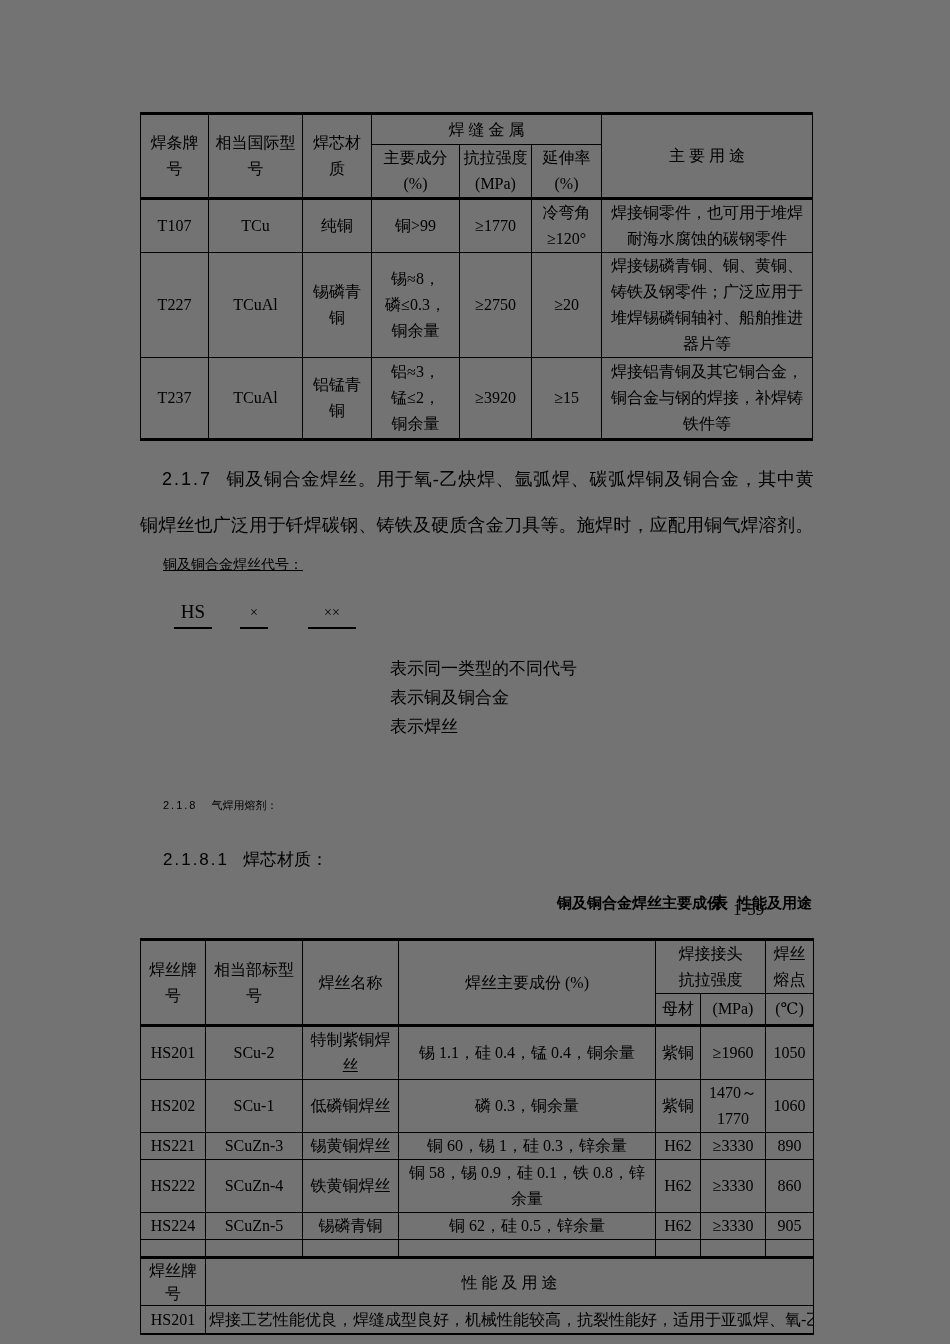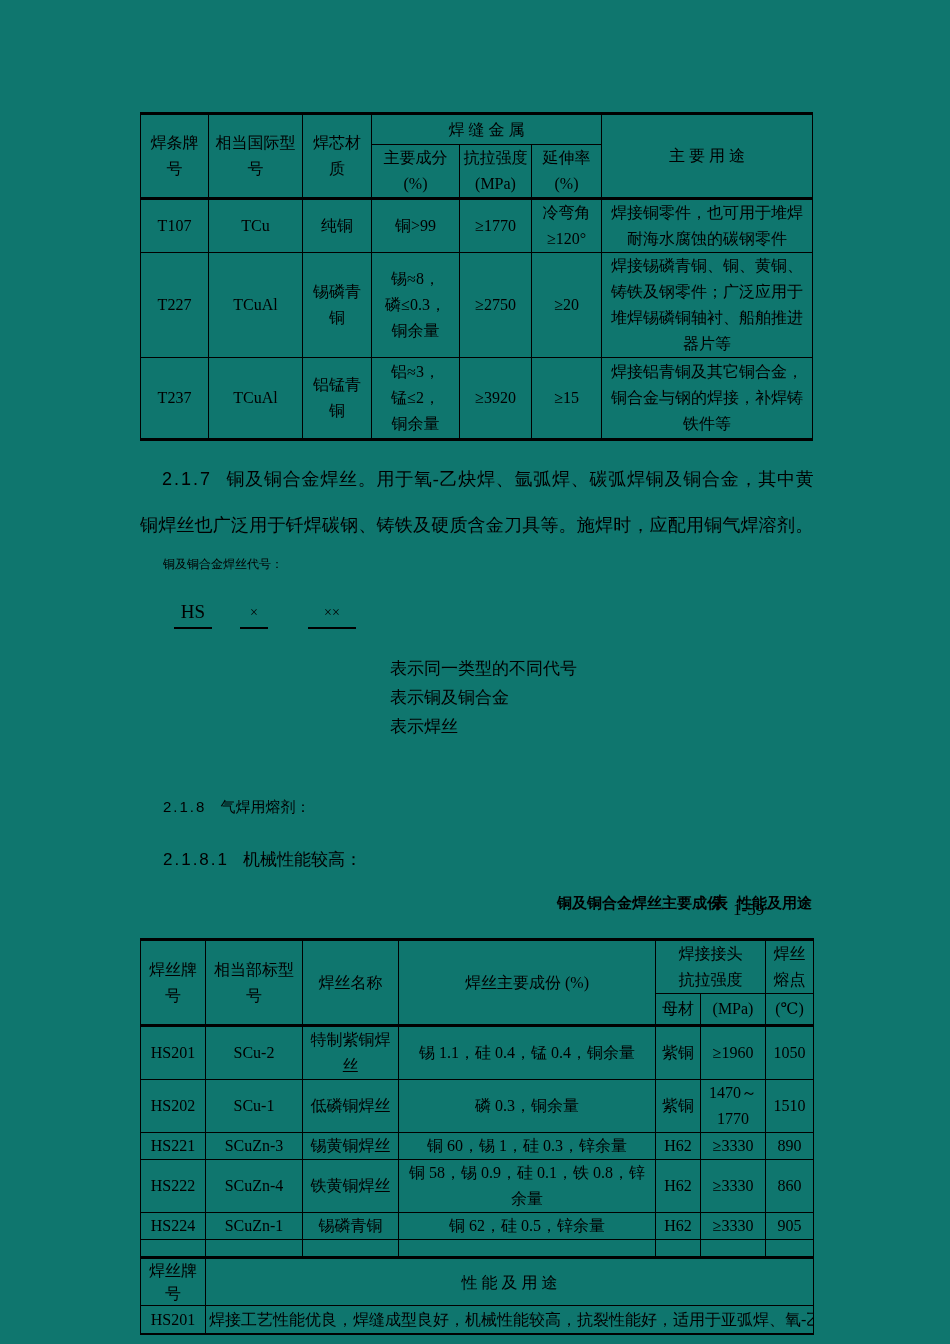--- a/index.html
+++ b/index.html
@@ -1,18 +1,18 @@
 <!DOCTYPE html>
 <html><head>
 <meta charset="utf-8">
 <style>
   html,body { margin:0; padding:0; background:#e8e8e8; }
   .page {
     position:relative; width:950px; height:1344px; margin:0 auto;
-    background:#0f766e; color:#000;
+    background:#737373; color:#000;
     font-family:"Liberation Serif","DejaVu Serif",serif;
     overflow:hidden;
   }
 
   
   table.doc { position:absolute; border-collapse:collapse; table-layout:fixed; }
   table.doc td {
     border:1px solid #000;
     font-size:16px; line-height:26px;
     text-align:center; vertical-align:middle;
@@ -34,32 +34,32 @@
   .abs { position:absolute; }
   .para {
     left:140px; top:456px; width:674px;
     font-size:18px; line-height:46px; letter-spacing:0.2px;
     text-align:justify; text-indent:22px;
   }
   .sec-num {
     font-family:"Liberation Sans","DejaVu Sans",sans-serif;
     letter-spacing:2px; margin-right:14px;
   }
-  .code-label { left:163px; top:556px; font-size:12px; }
+  .code-label { left:163px; top:556px; font-size:14px;text-decoration:underline; }
   .code-marks { left:140px; top:597px; width:300px; height:32px; }
   .mark {
     position:absolute; bottom:0; text-align:center;
     border-bottom:2px solid #000; height:28px; box-sizing:border-box;
   }
   .mark-hs { left:34px;  width:38px; font-size:19px; line-height:22px; }
   .mark-x  { left:100px; width:28px; font-size:14px; line-height:24px; }
   .mark-xx { left:168px; width:48px; font-size:14px; line-height:24px; }
   .notes { left:390px; top:654px; font-size:17px; line-height:29px; }
   .ref-line { left:163px; top:749px; font-size:18px; }
-  .h218  { left:163px; top:798px; font-size:15px; }
+  .h218  { left:163px; top:798px; font-size:11px; }
   .h2181 { left:163px; top:848px; font-size:17px; }
 
   .t2-title {
     left:140px; top:894px; width:672px; text-align:right;
     font-family:"Liberation Sans","DejaVu Sans",sans-serif;
     font-weight:bold; font-size:15px;
   }
   .t2-label { left:712px; top:893px; font-size:16px; }
   .t2-label .lbl {
     font-family:"Liberation Sans","DejaVu Sans",sans-serif; font-weight:bold;
@@ -151,21 +151,21 @@
     <span class="mark mark-x">×</span>
     <span class="mark mark-xx">××</span>
   </div>
 
 
   <div class="abs h218">
     <span class="sec-num">2.1.8</span><span>气焊用熔剂：</span>
   </div>
 
   <div class="abs h2181">
-    <span class="sec-num">2.1.8.1</span><span>机械性能较高：</span>
+    <span class="sec-num">2.1.8.1</span><span>焊芯材质：</span>
   </div>
 
   <div class="abs t2-title">铜及铜合金焊丝主要成份、性能及用途</div>
   <div class="abs t2-label">
     <span class="lbl">表</span><span class="no">1-59</span>
   </div>
 
   <table class="doc" id="table2">
     <colgroup>
       <col style="width:65px">
@@ -202,21 +202,21 @@
       <td>≥1960</td>
       <td>1050</td>
     </tr>
     <tr style="height:26px;">
       <td>HS202</td>
       <td>SCu-1</td>
       <td>低磷铜焊丝</td>
       <td>磷 0.3，铜余量</td>
       <td>紫铜</td>
       <td>1470～1770</td>
-      <td>1510</td>
+      <td>1060</td>
     </tr>
     <tr style="height:26px;">
       <td>HS221</td>
       <td>SCuZn-3</td>
       <td>锡黄铜焊丝</td>
       <td>铜 60，锡 1，硅 0.3，锌余量</td>
       <td>H62</td>
       <td>≥3330</td>
       <td>890</td>
     </tr>
@@ -224,21 +224,21 @@
       <td>HS222</td>
       <td>SCuZn-4</td>
       <td>铁黄铜焊丝</td>
       <td>铜 58，锡 0.9，硅 0.1，铁 0.8，锌余量</td>
       <td>H62</td>
       <td>≥3330</td>
       <td>860</td>
     </tr>
     <tr style="height:26px;">
       <td>HS224</td>
-      <td>SCuZn-1</td>
+      <td>SCuZn-5</td>
       <td>锡磷青铜</td>
       <td>铜 62，硅 0.5，锌余量</td>
       <td>H62</td>
       <td>≥3330</td>
       <td>905</td>
     </tr>
 
     <tr style="height:18px;">
       <td></td>
       <td></td>

